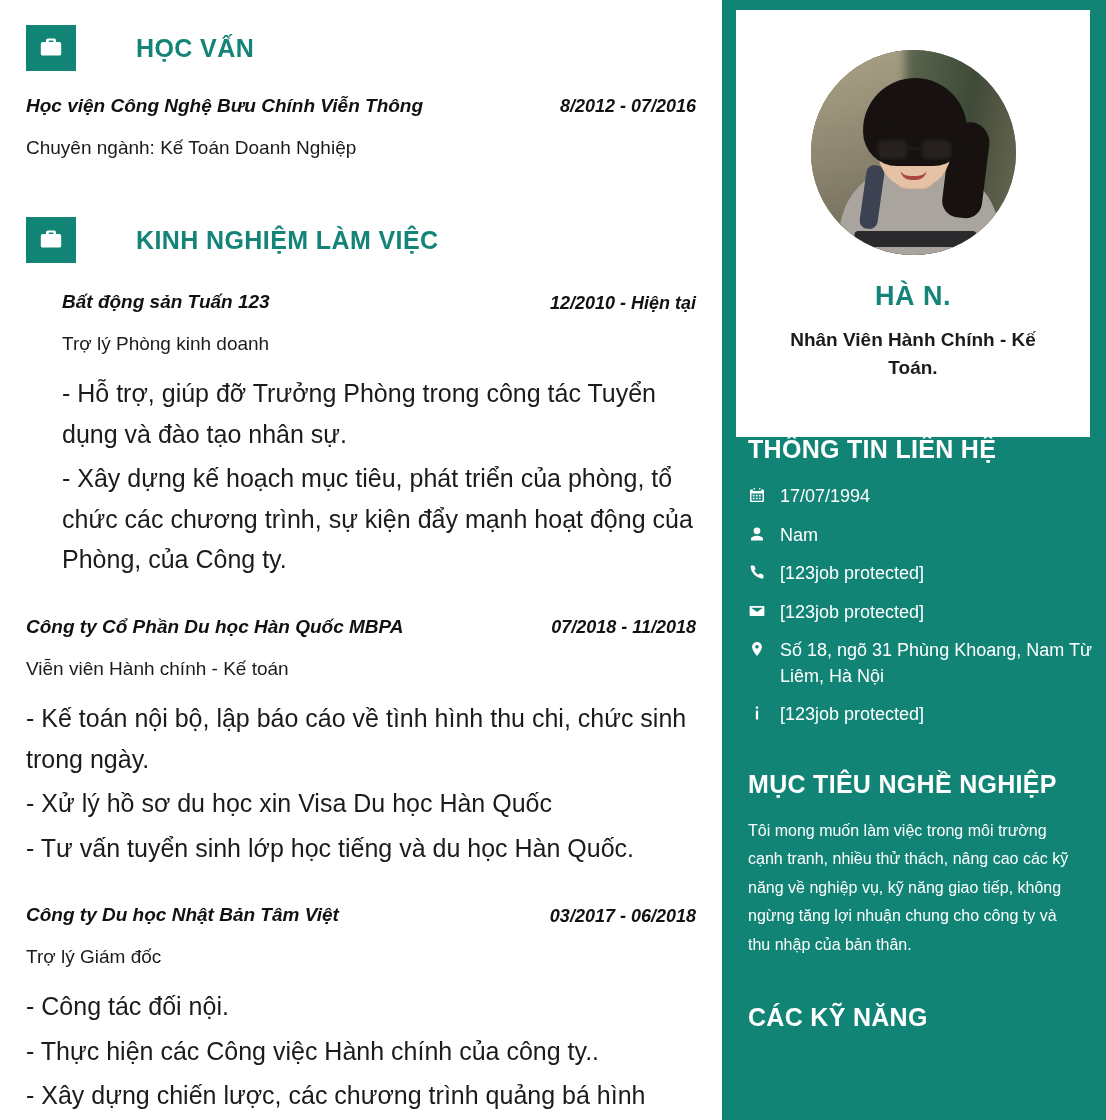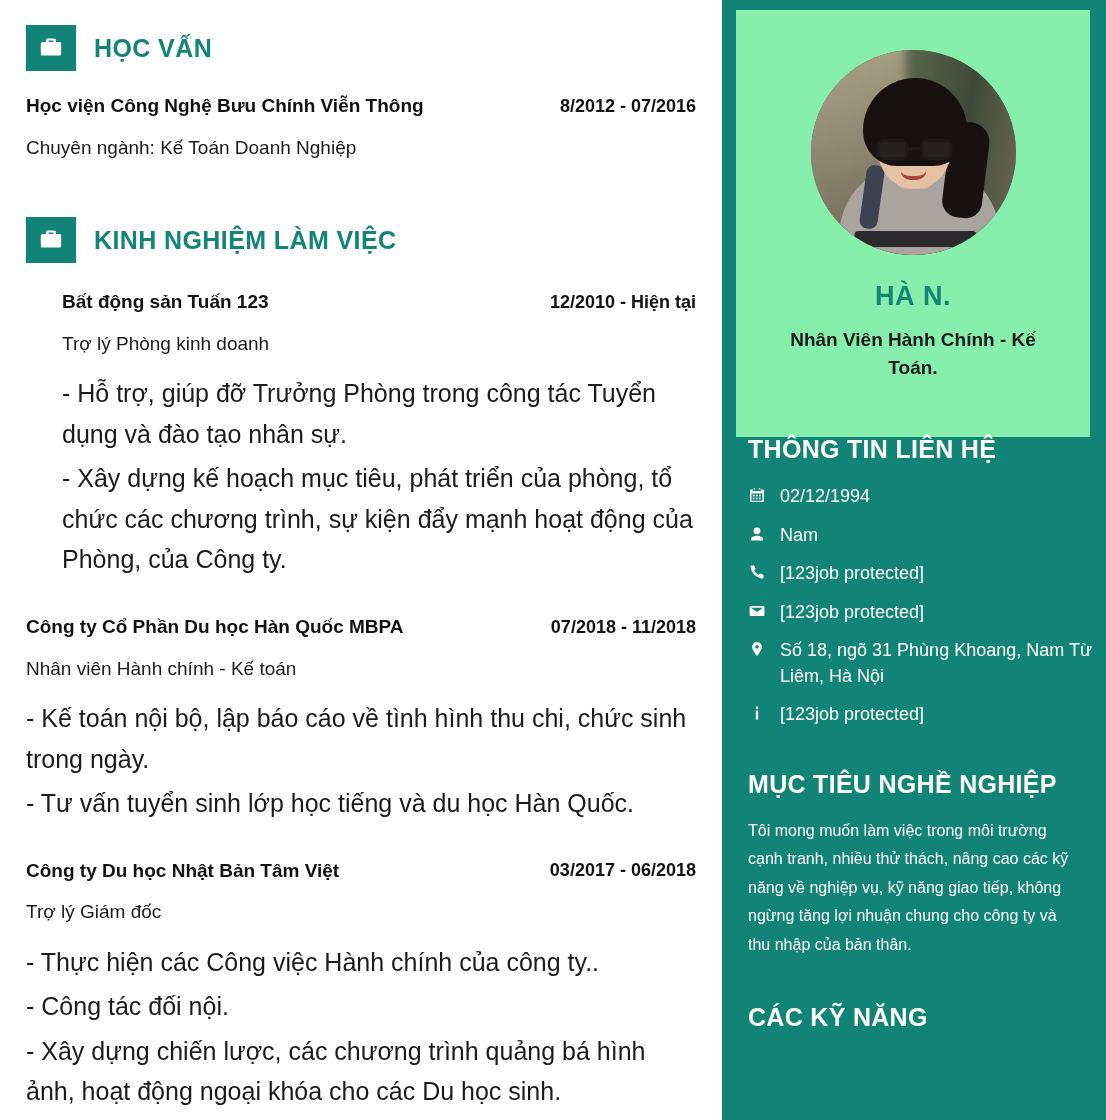--- a/index.html
+++ b/index.html
@@ -49,30 +49,32 @@
     flex: 0 0 auto;
   }
   .head-icon svg { width: 26px; height: 26px; display:block; }
   .head-title {
     color: #138477;
     font-size: 25px;
     font-weight: bold;
     letter-spacing: 0.4px;
     line-height: 1;
     white-space: nowrap;
+    margin-left: 42px;
   }
 
   .entry {
     padding: 0 26px 0 26px;
   }
   .entry-top {
     display: flex;
     justify-content: space-between;
-    align-items: center;
+    align-items: flex-end;
     gap: 10px;
+    font-style: italic;
   }
   .entry-org {
     font-size: 19px;
     font-weight: bold;
     color: #111;
     line-height: 1.35;
   }
   .entry-date {
     font-size: 18px;
     font-weight: bold;
@@ -118,21 +120,21 @@
     background: #128476;
     position: relative;
     overflow: hidden;
   }
   .photo-card {
     position: absolute;
     left: 14px;
     top: 10px;
     width: 354px;
     height: 427px;
-    background: #86efac;
+    background: #ffffff;
     display: flex;
     flex-direction: column;
     align-items: center;
   }
   .avatar {
     width: 205px;
     height: 205px;
     border-radius: 50%;
     margin-top: 40px;
     overflow: hidden;
@@ -350,36 +352,37 @@
         <div class="bullet">- Hỗ trợ, giúp đỡ Trưởng Phòng trong công tác Tuyển dụng và đào tạo nhân sự.</div>
         <div class="bullet">- Xây dựng kế hoạch mục tiêu, phát triển của phòng, tổ chức các chương trình, sự kiện đẩy mạnh hoạt động của Phòng, của Công ty.</div>
       </div>
     </div>
 
     <div class="entry sp-exp-entry2">
       <div class="entry-top">
         <div class="entry-org">Công ty Cổ Phần Du học Hàn Quốc MBPA</div>
         <div class="entry-date">07/2018 - 11/2018</div>
       </div>
-      <div class="entry-role">Nhân viên Hành chính - Kế toán</div>
+      <div class="entry-role">Viễn viên Hành chính - Kế toán</div>
       <div class="bullets">
         <div class="bullet">- Kế toán nội bộ, lập báo cáo về tình hình thu chi, chức sinh trong ngày.</div>
+        <div class="bullet">- Xử lý hồ sơ du học xin Visa Du học Hàn Quốc</div>
         <div class="bullet">- Tư vấn tuyển sinh lớp học tiếng và du học Hàn Quốc.</div>
       </div>
     </div>
 
     <div class="entry sp-exp-entry3">
       <div class="entry-top">
         <div class="entry-org">Công ty Du học Nhật Bản Tâm Việt</div>
         <div class="entry-date">03/2017 - 06/2018</div>
       </div>
       <div class="entry-role">Trợ lý Giám đốc</div>
       <div class="bullets">
+        <div class="bullet">- Công tác đối nội.</div>
         <div class="bullet">- Thực hiện các Công việc Hành chính của công ty..</div>
-        <div class="bullet">- Công tác đối nội.</div>
         <div class="bullet">- Xây dựng chiến lược, các chương trình quảng bá hình ảnh, hoạt động ngoại khóa cho các Du học sinh.</div>
       </div>
     </div>
 
     <div class="section-head sp-act-head">
       <span class="head-icon">
         <svg viewBox="0 0 24 24" aria-hidden="true">
           <path fill="#ffffff" d="M9 3.2h6a1.6 1.6 0 0 1 1.6 1.6v1.6h3.1A1.7 1.7 0 0 1 21.4 8.1v9.1a1.7 1.7 0 0 1-1.7 1.7H4.3a1.7 1.7 0 0 1-1.7-1.7V8.1a1.7 1.7 0 0 1 1.7-1.7h3.1V4.8A1.6 1.6 0 0 1 9 3.2Zm.9 3.2h4.2V5.1H9.9v1.3Zm-7.3 5.1h18.8v1.9h-7.2v1.5h-4.4v-1.5H2.6v-1.9Z"></path>
         </svg>
       </span>
@@ -425,21 +428,21 @@
       <div class="side-head sh-contact">THÔNG TIN LIÊN HỆ</div>
 
       <div class="contact-list">
 
         <div class="contact-row">
           <span class="c-icon">
             <svg width="16" height="16" viewBox="0 0 24 24" aria-hidden="true">
               <path d="M7 1.5h2v2.2H7V1.5Zm8 0h2v2.2h-2V1.5ZM3.4 3.7h2.2v2.2H18.4V3.7h2.2A1.9 1.9 0 0 1 22.5 5.6v15A1.9 1.9 0 0 1 20.6 22.5H3.4A1.9 1.9 0 0 1 1.5 20.6v-15A1.9 1.9 0 0 1 3.4 3.7Zm.4 6.2v10.7h16.4V9.9H3.8Zm1.9 1.9h2.6v2.3H5.7v-2.3Zm4.6 0h2.6v2.3h-2.6v-2.3Zm4.6 0h2.6v2.3h-2.6v-2.3Zm-9.2 4.2h2.6v2.3H5.7v-2.3Zm4.6 0h2.6v2.3h-2.6v-2.3Zm4.6 0h2.6v2.3h-2.6v-2.3Z"></path>
             </svg>
           </span>
-          <span class="c-text">02/12/1994</span>
+          <span class="c-text">17/07/1994</span>
         </div>
 
         <div class="contact-row">
           <span class="c-icon">
             <svg width="16" height="16" viewBox="0 0 24 24" aria-hidden="true">
               <path d="M12 12.4a5.1 5.1 0 1 0 0-10.2 5.1 5.1 0 0 0 0 10.2Zm0 2.1c-4 0-9 2-9 4.6v2.7h18v-2.7c0-2.6-5-4.6-9-4.6Z"></path>
             </svg>
           </span>
           <span class="c-text">Nam</span>
         </div>

